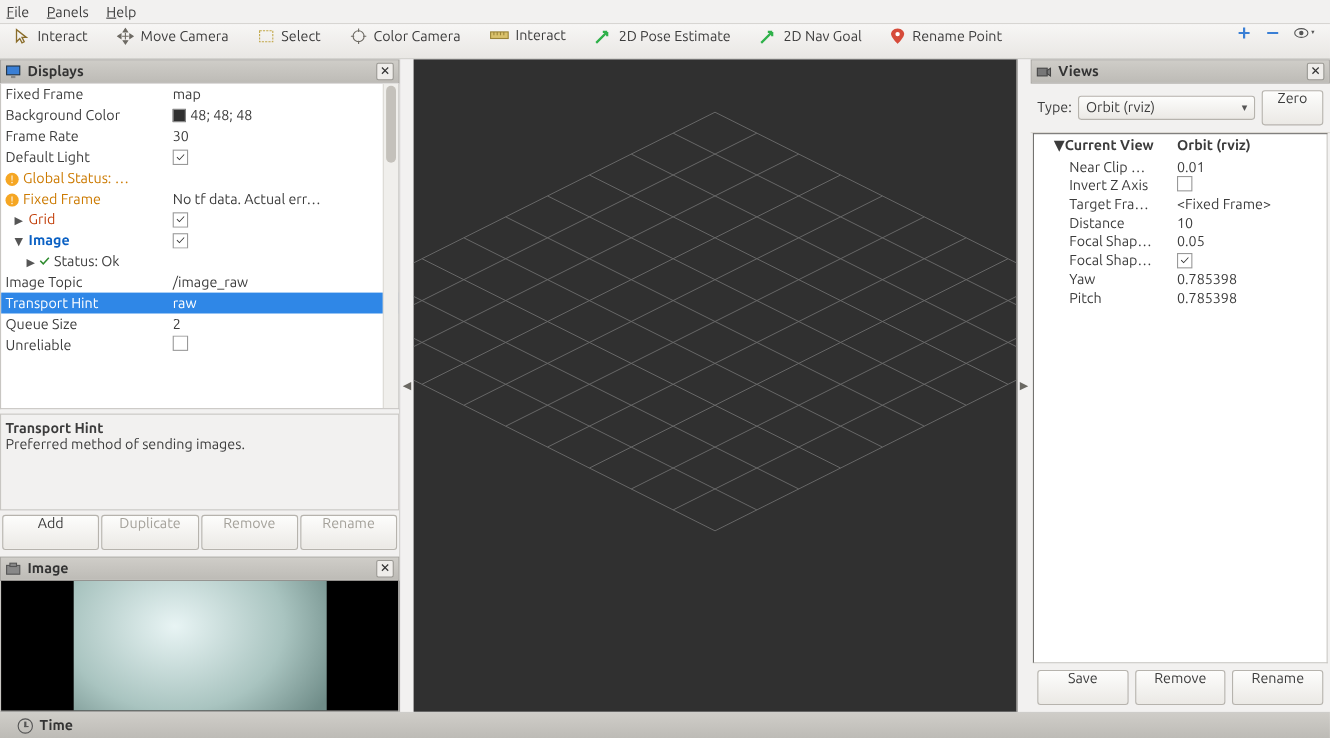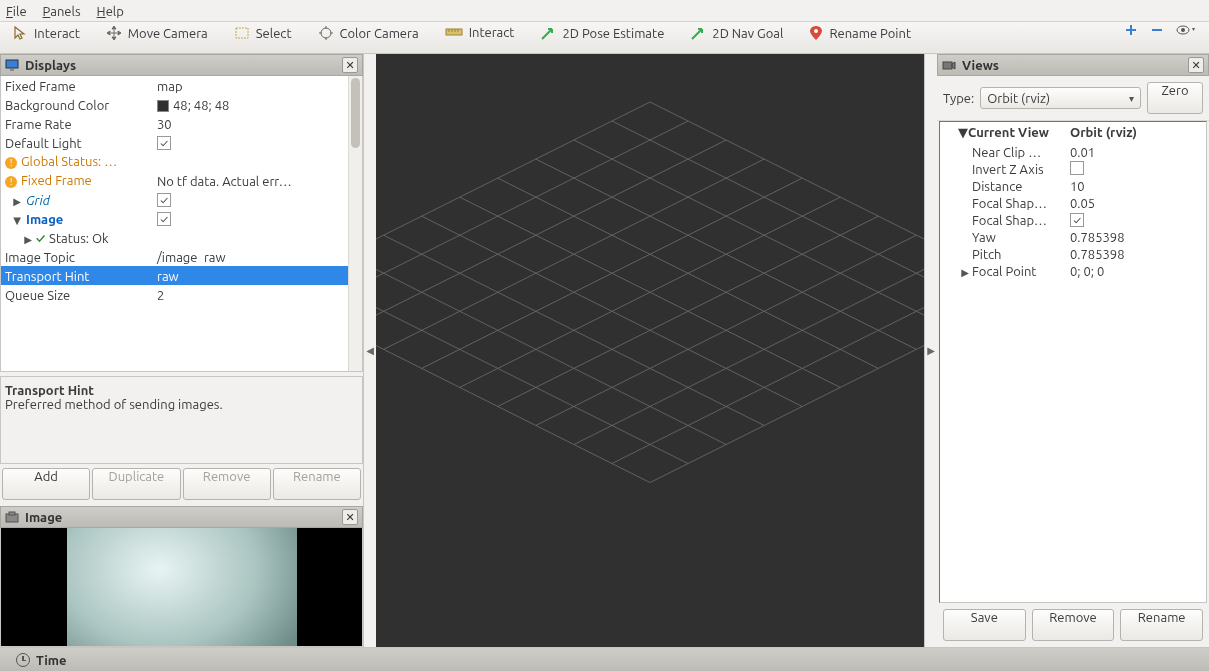--- a/index.html
+++ b/index.html
@@ -33,21 +33,21 @@
 .tree { padding: 0; }
 .trow { display:flex; align-items:center; height:19px; padding:0 2px; }
 .trow .lbl { width:152px; padding-left:2px; white-space:nowrap; overflow:hidden; text-overflow:ellipsis; }
 .trow .val { flex:1; white-space:nowrap; overflow:hidden; text-overflow:ellipsis; padding-left:2px; }
 .ind1 { padding-left: 22px; }
 .ind2 { padding-left: 36px; }
 .selrow { background:#2f87e7; color:#fff; }
 .chk { width:14px; height:14px; border:1px solid #999; background:#fff; display:inline-flex; align-items:center; justify-content:center; font-size:11px; color:#333; }
 .swatch { width:12px; height:12px; background:#303030; border:1px solid #888; display:inline-block; margin-right:4px; vertical-align:-2px; }
 .warn { color:#cc7a00; }
-.link { color:#0369a1;font-style:italic; }
+.link { color:#c2410c; }
 .link-bold { color:#0b61c4; font-weight:bold; }
 .good { color:#2e8b2e; font-weight:bold; margin-right:4px; }
 .warndot { display:inline-block; width:12px; height:12px; border-radius:50%; background:#f5a623; color:#fff; font-size:10px; line-height:12px; text-align:center; margin-right:4px; }
 .scrollbar { position:absolute; right:0; top:0; bottom:0; width:14px; background:#f0efec; border-left:1px solid #dcdad5; }
 .scrollbar .thumb { position:absolute; left:2px; right:2px; top:2px; height:70px; background:#c4c1bb; border-radius:6px; }
 
 
 .descbox { border:1px solid #c8c6c2; border-top:1px solid #c8c6c2; background:#f2f1f0; padding:6px 4px; height:88px; margin-top:4px; }
 .descbox .dtitle { font-weight:bold; }
 
@@ -219,20 +219,24 @@
             <span class="val">/image_raw</span>
           </div>
         <div class="trow selrow">
             <span class="lbl ind2">Transport Hint</span>
             <span class="val">raw</span>
           </div>
         <div class="trow">
             <span class="lbl ind2">Queue Size</span>
             <span class="val">2</span>
           </div>
+        <div class="trow">
+            <span class="lbl ind2">Unreliable</span>
+            <span class="val"><span class="chk"></span></span>
+          </div>
       </div>
       <div class="scrollbar">
           <div class="thumb"></div>
         </div>
     </div>
 
     <div class="descbox">
       <div class="dtitle">Transport Hint</div>
       <div>Preferred method of sending images.</div>
     </div>
@@ -311,42 +315,42 @@
       </div>
       <div class="vrow">
           <div class="c1">Near Clip …</div>
           <div class="c2">0.01</div>
         </div>
       <div class="vrow">
           <div class="c1">Invert Z Axis</div>
           <div class="c2"><span class="chk"></span></div>
         </div>
       <div class="vrow">
+          <div class="c1">Target Fra…</div>
+          <div class="c2">&lt;Fixed Frame&gt;</div>
+        </div>
+      <div class="vrow">
           <div class="c1">Distance</div>
           <div class="c2">10</div>
         </div>
       <div class="vrow">
           <div class="c1">Focal Shap…</div>
           <div class="c2">0.05</div>
         </div>
       <div class="vrow">
           <div class="c1">Focal Shap…</div>
           <div class="c2"><span class="chk">✓</span></div>
         </div>
       <div class="vrow">
           <div class="c1">Yaw</div>
           <div class="c2">0.785398</div>
         </div>
       <div class="vrow">
           <div class="c1">Pitch</div>
           <div class="c2">0.785398</div>
-        </div>
-      <div class="vrow">
-          <div class="c1" style="padding-left:20px"><span class="expander">▶</span><span>Focal Point</span></div>
-          <div class="c2">0; 0; 0</div>
         </div>
     </div>
     <div class="views-btns">
       <div class="btn">
           <span>Save</span>
         </div>
       <div class="btn">
           <span>Remove</span>
         </div>
       <div class="btn">

